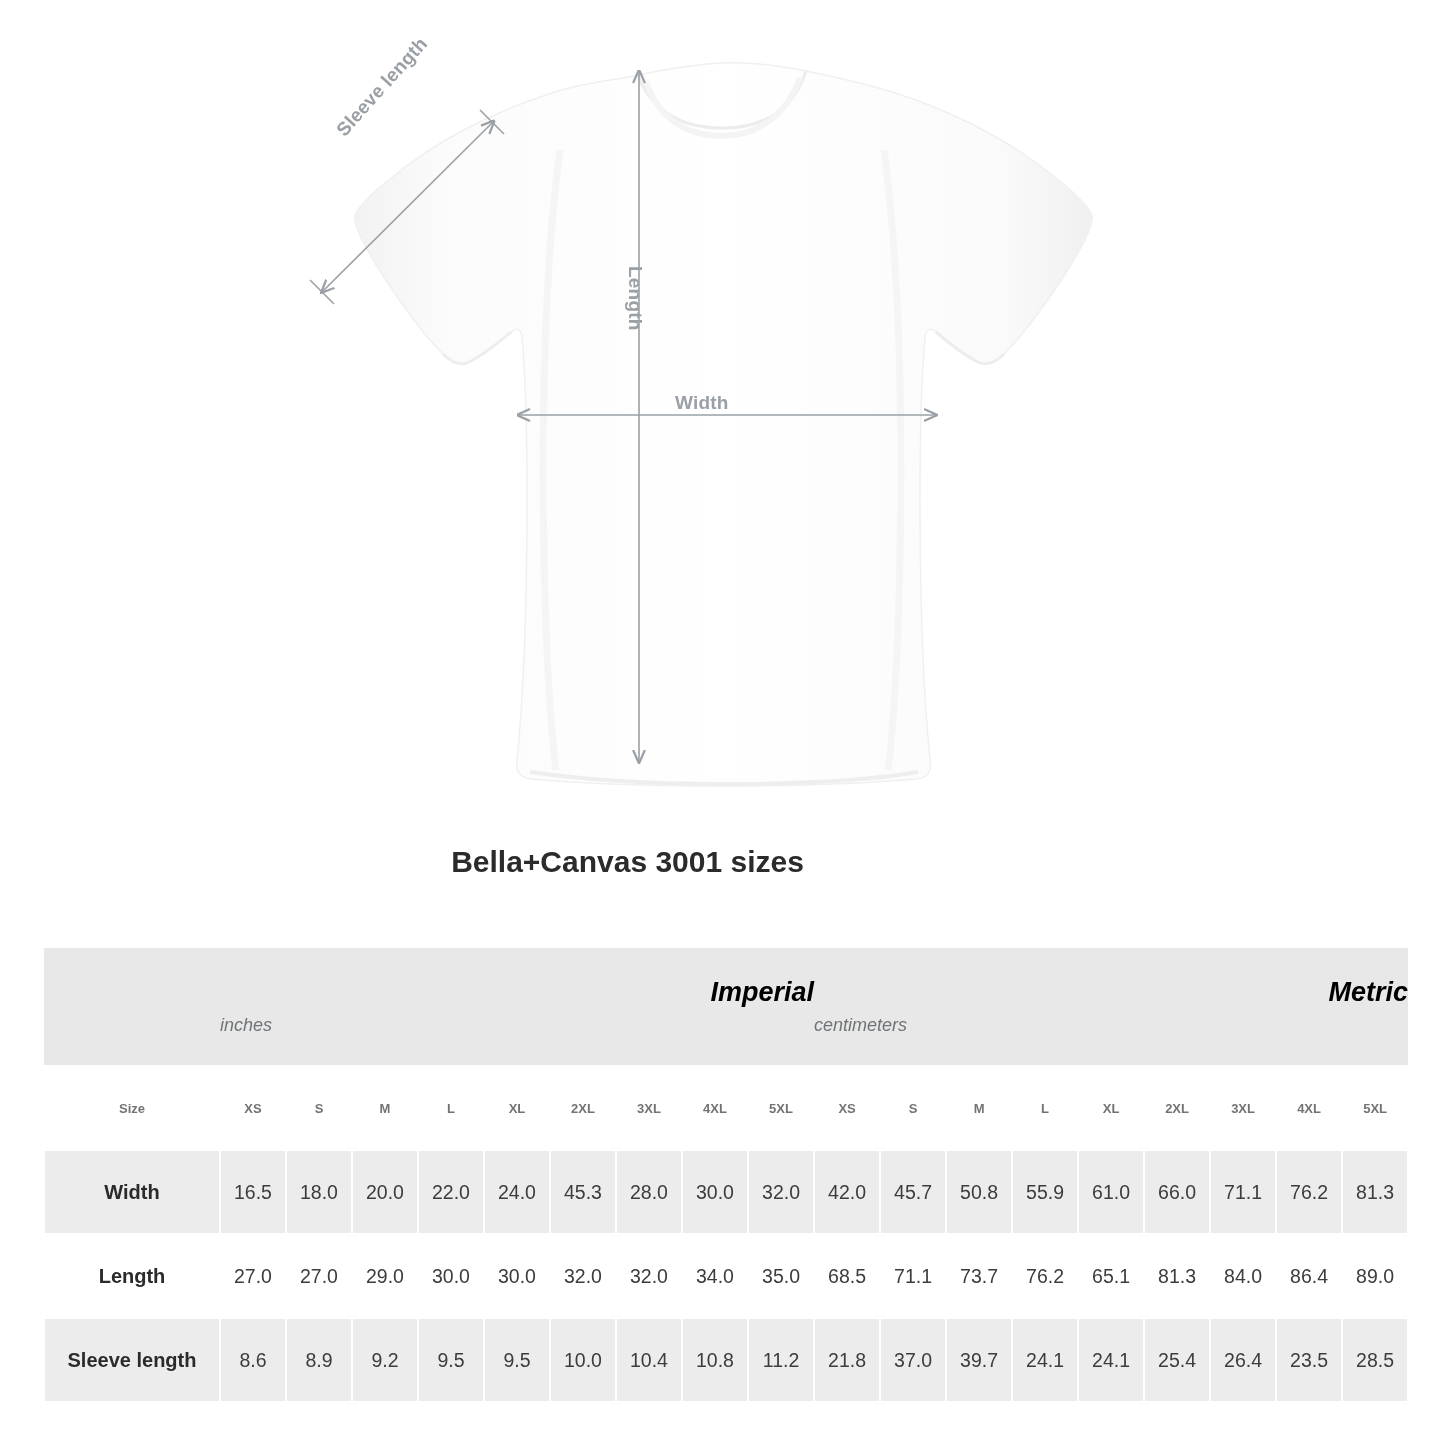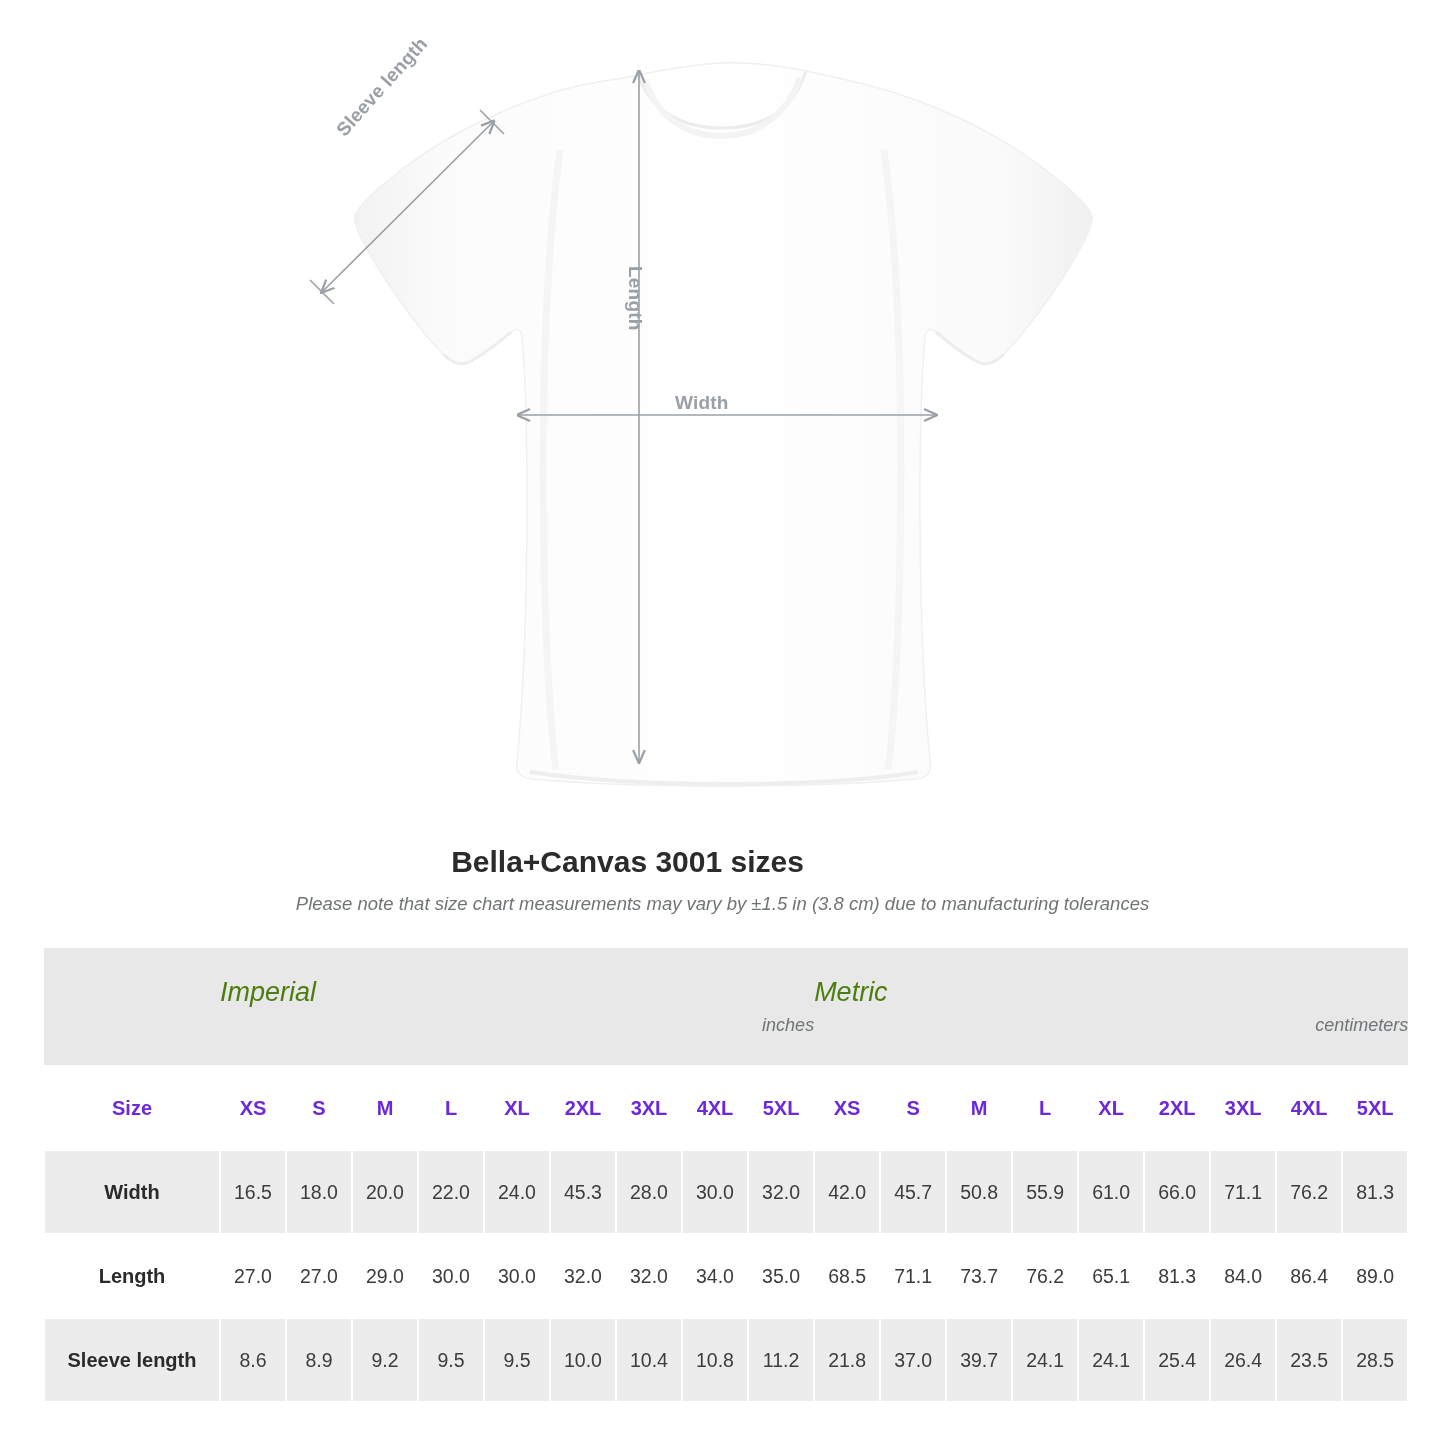--- a/index.html
+++ b/index.html
@@ -76,53 +76,53 @@
   }
   #size-table tr.unit-row td {
     background: #e8e8e8;
     height: 118px;
     border: none;
     padding: 0;
   }
   .unit-title {
     font-size: 27px;
     font-style: italic;
-    font-weight: normal;
-    color: #4d7c0f;
-    text-align: left;
+    font-weight: bold;
+    color: #000000;
+    text-align: right;
     line-height: 1.15;
   }
   .unit-sub {
     font-size: 18px;
     font-style: italic;
     color: #6f7477;
-    text-align: right;
+    text-align: left;
     padding-top: 6px;
   }
 
   #size-table td {
     text-align: center;
     vertical-align: middle;
     font-size: 19.5px;
     color: #3c3c3c;
     height: 84px;
     border: 2px solid #ffffff;
   }
   #size-table td.rowhead {
     font-weight: bold;
     font-size: 20px;
     color: #2b2b2b;
     width: 176px;
   }
   #size-table th {
     text-align: center;
     vertical-align: middle;
-    font-size: 20px;
-    font-weight: bold;
-    color: #6d28d9;
+    font-size: 13px;
+    font-weight: bold;
+    color: #737373;
     height: 84px;
     border: 2px solid #ffffff;
     background: #ffffff;
   }
   tr.band-light td, tr.band-light th { background: #ffffff; }
   tr.band-grey td, tr.band-grey th { background: #ececec; }
   .col-size { width: 66px; }
 </style>
 </head>
 <body>
@@ -199,21 +199,20 @@
         <line x1="519" y1="415" x2="936" y2="415" stroke="#9aa0a6" stroke-width="1.6" marker-start="url(#arrHeadStart)" marker-end="url(#arrHead)"></line>
       </g>
     </svg>
 
     <div class="dim-label" id="label-sleeve">Sleeve length</div>
     <div class="dim-label" id="label-length">Length</div>
     <div class="dim-label" id="label-width">Width</div>
   </div>
 
   <div id="chart-title">Bella+Canvas 3001 sizes</div>
-  <div id="chart-note">Please note that size chart measurements may vary by ±1.5 in (3.8 cm) due to manufacturing tolerances</div>
 
   <table id="size-table">
     <colgroup>
       <col style="width:176px">
       <col span="18" class="col-size">
     </colgroup>
     <tbody>
       <tr class="unit-row">
         <td></td>
         <td colspan="9">

